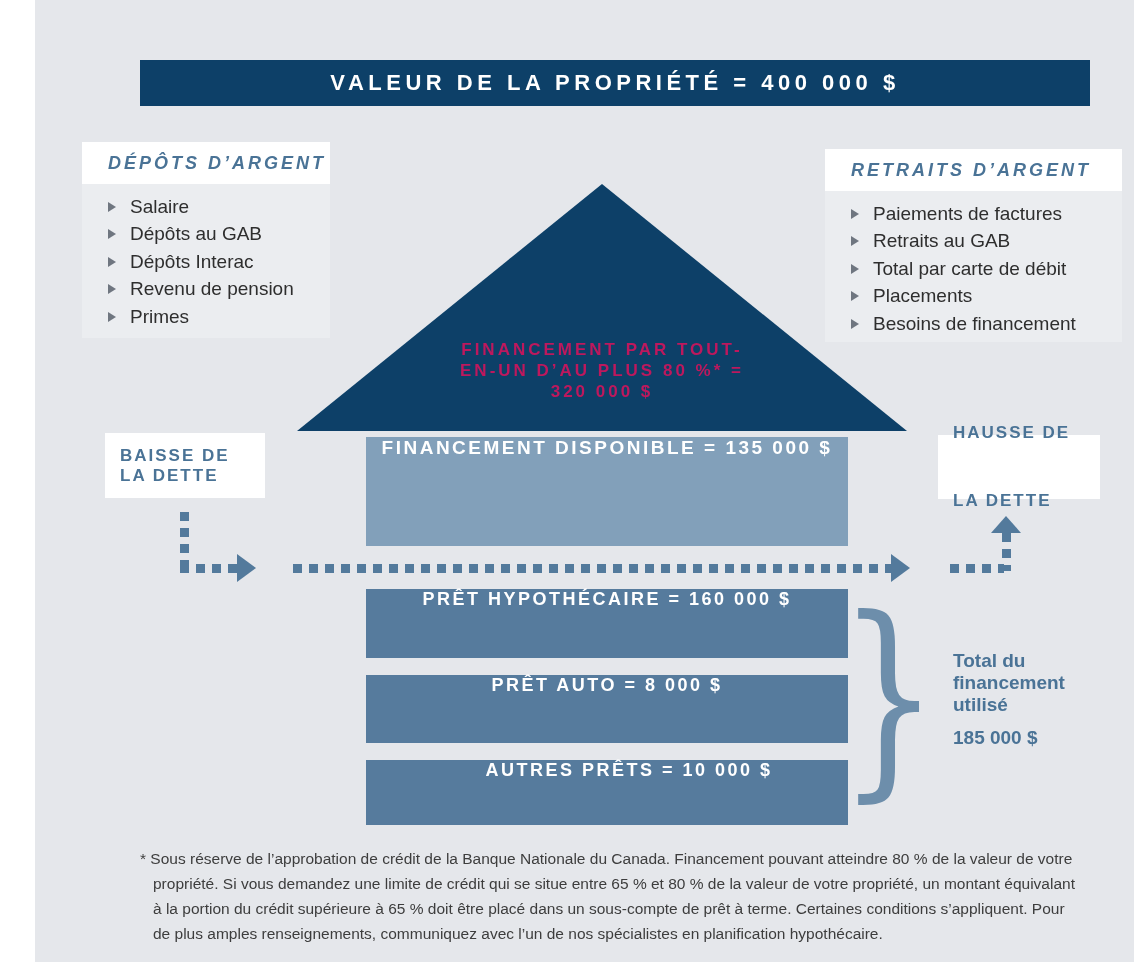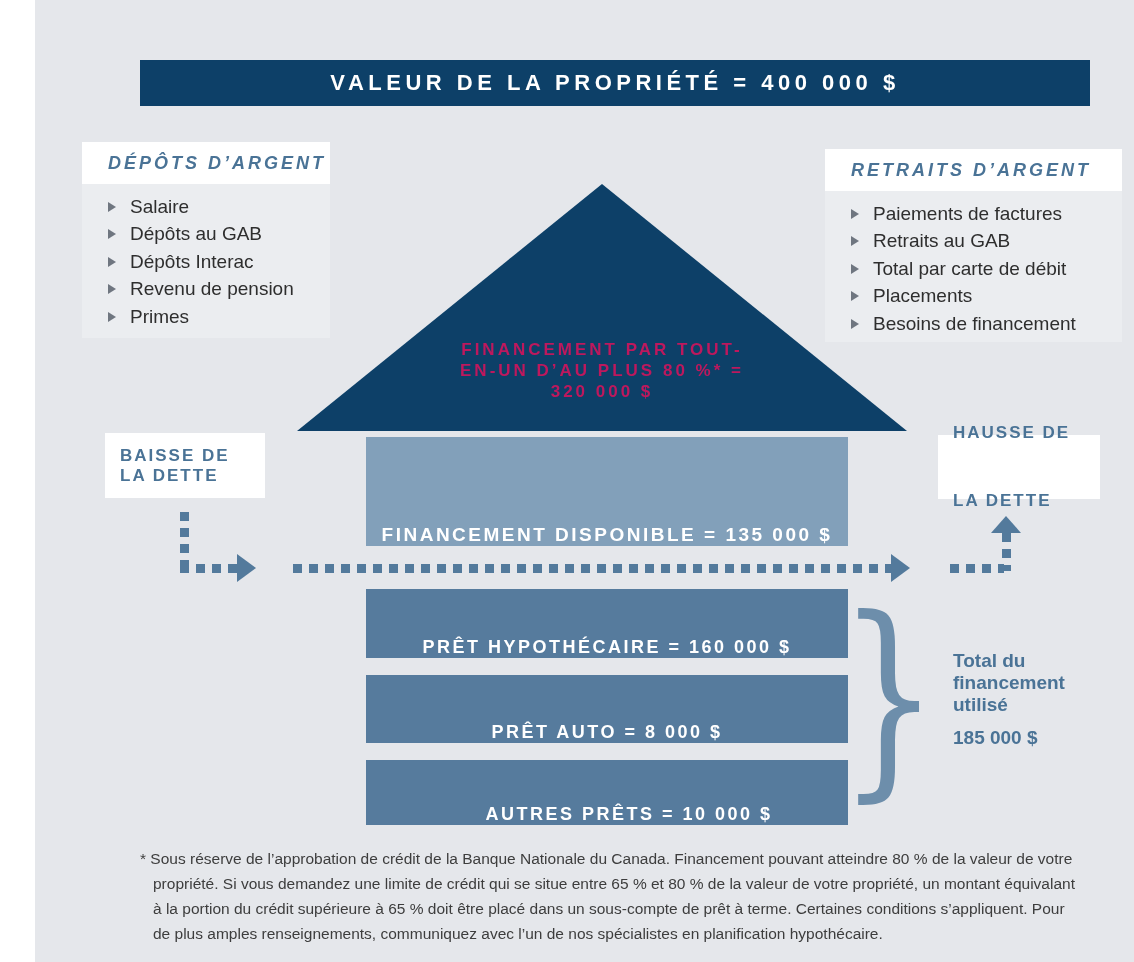--- a/index.html
+++ b/index.html
@@ -34,21 +34,21 @@
   .tri{width:0;height:0;border-left:8px solid #6f7680;border-top:5px solid transparent;
     border-bottom:5px solid transparent;margin-right:14px;flex:0 0 auto;}
 
   
   .roof{position:absolute;left:262px;top:184px;width:610px;height:247px;background:var(--navy);
     clip-path:polygon(50% 0, 100% 100%, 0 100%);}
   .roof-text{position:absolute;left:262px;top:339px;width:610px;text-align:center;}
   .roof-text span{display:block;color:#be185d;font-weight:bold;font-size:17px;letter-spacing:3px;line-height:21px;white-space:nowrap;}
 
   
-  .bar{position:absolute;display:flex;align-items:flex-end;justify-content:center;}
+  .bar{position:absolute;display:flex;align-items:flex-start;justify-content:center;}
   .bar span{color:#ffffff;font-weight:bold;white-space:nowrap;}
   .bar.available{left:331px;top:437px;width:482px;height:109px;background:var(--midbar);}
   .bar.available span{font-size:19px;letter-spacing:2.5px;}
   .loan-stack{position:absolute;left:331px;top:589px;width:388px;display:flex;flex-direction:column;gap:17px;}
   .bar.loan{position:relative;width:482px;background:var(--loanbar);}
   .bar.loan span{font-size:18px;letter-spacing:2.5px;}
   .loan-1{height:69px;} .loan-2{height:68px;} .loan-3{height:65px;padding-left:44px;}
 
   
   .white-label{position:absolute;background:#ffffff;display:flex;flex-direction:column;justify-content:center;padding-left:15px;}

